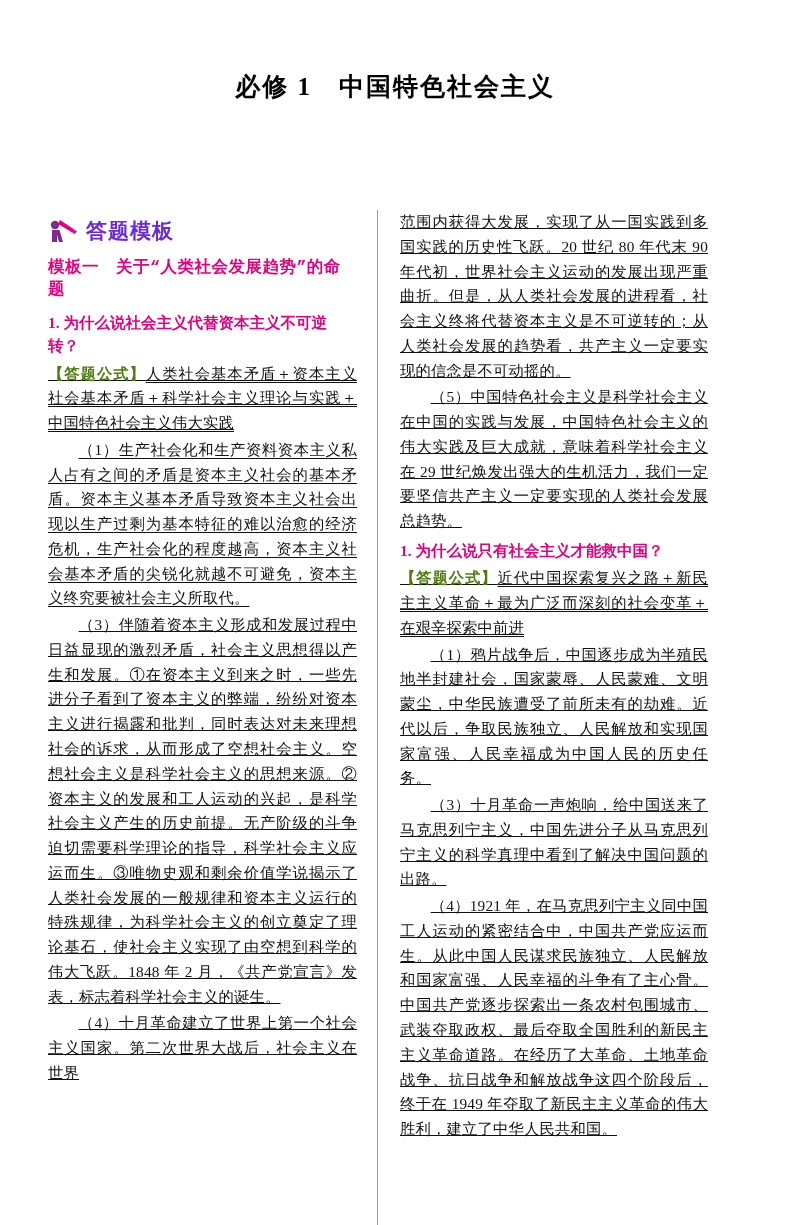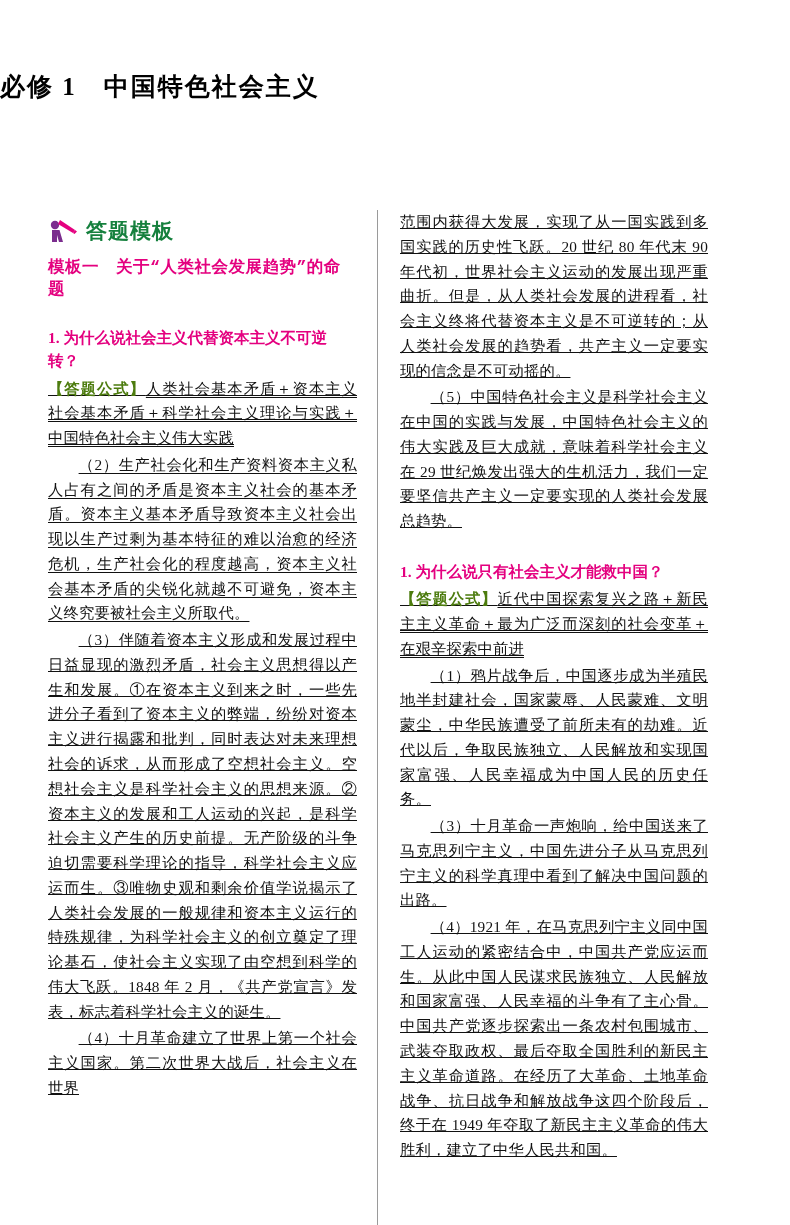--- a/index.html
+++ b/index.html
@@ -16,21 +16,21 @@
     overflow: hidden;
   }
   .page {
     width: 790px;
     height: 1225px;
     position: relative;
     box-sizing: border-box;
     padding: 0;
   }
   .page-title {
-    text-align: left;
+    text-align: center;
     font-size: 25px;
     font-weight: bold;
     letter-spacing: 2px;
     margin-top: 70px;
     margin-bottom: 6px;
     color: #000;
     font-family: "Liberation Serif", "DejaVu Serif", serif;
   }
   .columns {
     position: absolute;
@@ -62,37 +62,37 @@
   .section-head .icon {
     width: 30px;
     height: 30px;
     position: relative;
     flex: 0 0 auto;
   }
   .section-head .icon svg { display: block; }
   .section-head .label {
     font-size: 21px;
     font-weight: bold;
-    color: #15803d;
+    color: #6d28d9;
     letter-spacing: 1px;
     font-family: "Liberation Sans", sans-serif;
   }
   .moban-title {
     font-size: 16.5px;
     font-weight: bold;
     color: #e4007f;
     margin: 10px 0 11px 0;
     letter-spacing: 0.5px;
     font-family: Liberation Mono, monospace;
   }
   .q-title {
     font-size: 15.5px;
     font-weight: bold;
     color: #e4007f;
-    margin: 26px 0 4px 0;
+    margin: 5px 0 4px 0;
     line-height: 1.5;
   }
   .ans-tag {
     font-weight: bold;
     color: #4d7c0f;
   }
   p.body {
     font-size: 15.3px;
     line-height: 1.62;
     margin: 0 0 2px 0;
@@ -141,21 +141,21 @@
         </span>
         <span class="label">答题模板</span>
       </div>
 
       <div class="moban-title">模板一　关于“人类社会发展趋势”的命题</div>
 
       <div class="q-title">1. 为什么说社会主义代替资本主义不可逆转？</div>
 
       <p class="body"><span class="ans-tag">【答题公式】</span><span class="ub">人类社会基本矛盾＋资本主义社会基本矛盾＋科学社会主义理论与实践＋中国特色社会主义伟大实践</span></p>
 
-      <p class="body indent uw">（2）生产社会化和生产资料资本主义私人占有之间的矛盾是资本主义社会的基本矛盾。资本主义基本矛盾导致资本主义社会出现以生产过剩为基本特征的难以治愈的经济危机，生产社会化的程度越高，资本主义社会基本矛盾的尖锐化就越不可避免，资本主义终究要被社会主义所取代。</p>
+      <p class="body indent uw">（1）生产社会化和生产资料资本主义私人占有之间的矛盾是资本主义社会的基本矛盾。资本主义基本矛盾导致资本主义社会出现以生产过剩为基本特征的难以治愈的经济危机，生产社会化的程度越高，资本主义社会基本矛盾的尖锐化就越不可避免，资本主义终究要被社会主义所取代。</p>
       <p class="body indent">（3）伴随着资本主义形成和发展过程中日益显现的激烈矛盾，社会主义思想得以产生和发展。①在资本主义到来之时，一些先进分子看到了资本主义的弊端，纷纷对资本主义进行揭露和批判，同时表达对未来理想社会的诉求，从而形成了空想社会主义。空想社会主义是科学社会主义的思想来源。②资本主义的发展和工人运动的兴起，是科学社会主义产生的历史前提。无产阶级的斗争迫切需要科学理论的指导，科学社会主义应运而生。③唯物史观和剩余价值学说揭示了人类社会发展的一般规律和资本主义运行的特殊规律，为科学社会主义的创立奠定了理论基石，使社会主义实现了由空想到科学的伟大飞跃。1848 年 2 月，《共产党宣言》发表，标志着科学社会主义的诞生。</p>
       <p class="body indent">（4）十月革命建立了世界上第一个社会主义国家。第二次世界大战后，社会主义在世界</p>
 
     </div>
 
     <div class="col col-right">
 
       <p class="body">范围内获得大发展，实现了从一国实践到多国实践的历史性飞跃。20 世纪 80 年代末 90 年代初，世界社会主义运动的发展出现严重曲折。但是，从人类社会发展的进程看，社会主义终将代替资本主义是不可逆转的；从人类社会发展的趋势看，共产主义一定要实现的信念是不可动摇的。</p>
       <p class="body indent">（5）中国特色社会主义是科学社会主义在中国的实践与发展，中国特色社会主义的伟大实践及巨大成就，意味着科学社会主义在 29 世纪焕发出强大的生机活力，我们一定要坚信共产主义一定要实现的人类社会发展总趋势。</p>
 

